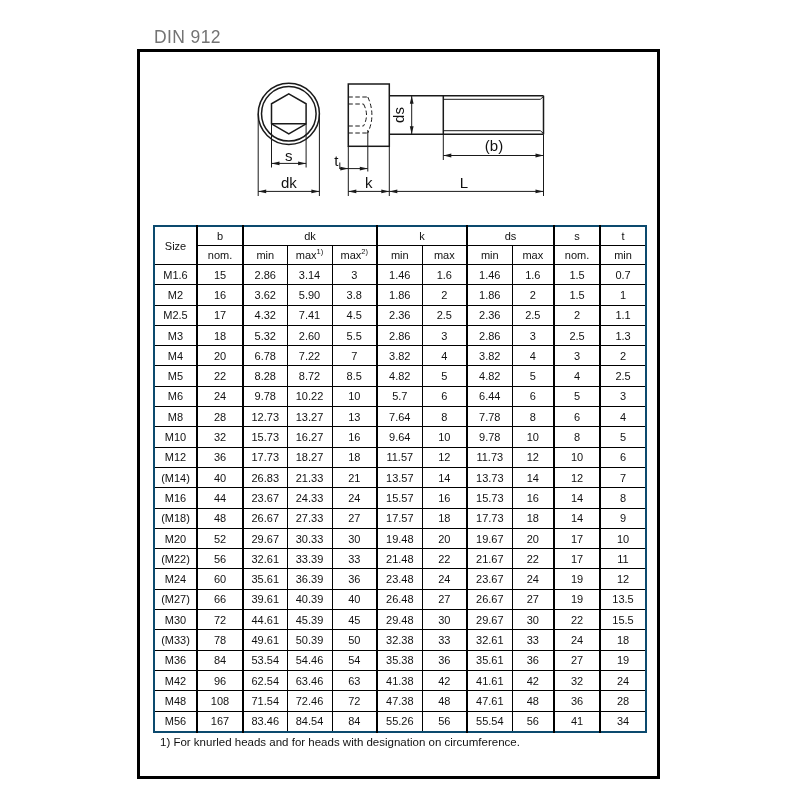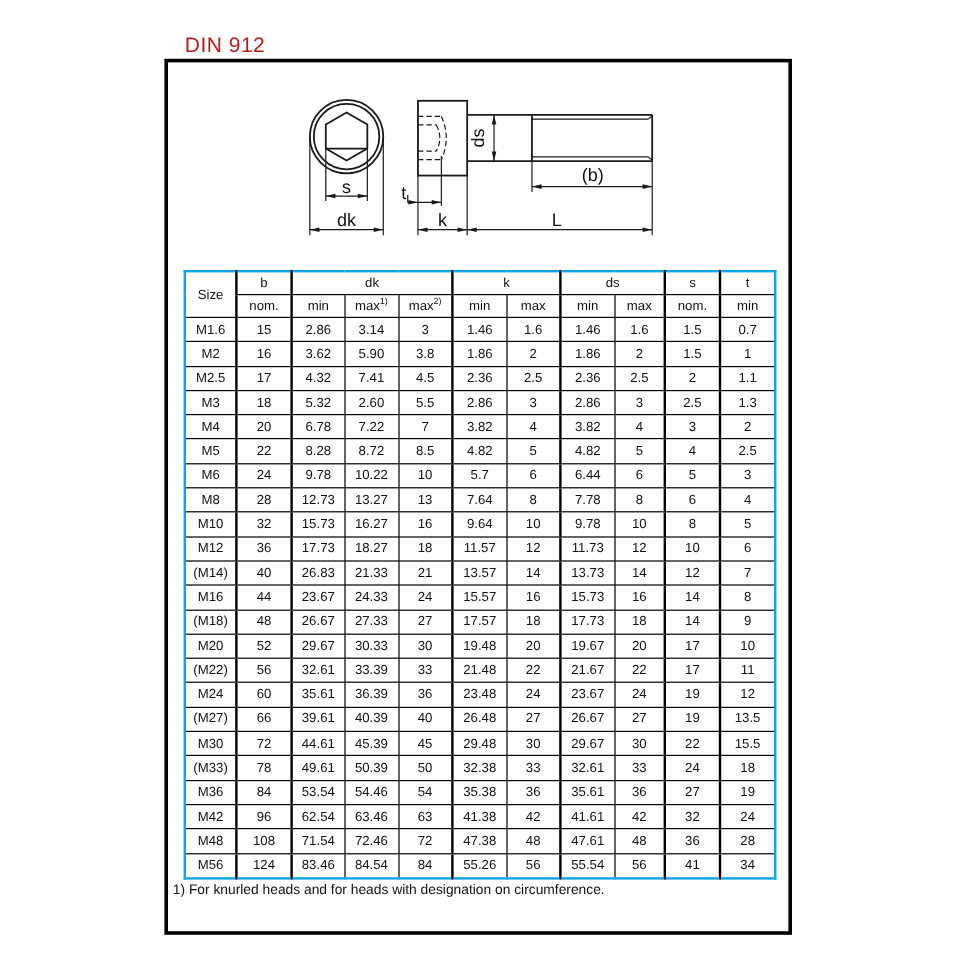--- a/index.html
+++ b/index.html
@@ -1,43 +1,43 @@
 <!DOCTYPE html>
 <html><head>
 <meta charset="utf-8">
 <style>
   html,body{margin:0;padding:0;background:#ffffff;}
   .sheet{position:relative;width:800px;height:800px;background:#ffffff;overflow:hidden;
          font-family:"Liberation Sans", sans-serif;color:#000;}
-  .doc-title{position:absolute;left:154px;top:27px;font-size:17.5px;letter-spacing:.4px;color:#b91c1c;}
+  .doc-title{position:absolute;left:154px;top:27px;font-size:17.5px;letter-spacing:.4px;color:#737373;}
   .frame{position:absolute;left:137px;top:49px;width:523px;height:730px;
          border:3px solid #000;box-sizing:border-box;}
   svg.drawing{position:absolute;left:0;top:0;}
   svg .obj{fill:none;stroke:#1a1a1a;stroke-width:1.5;}
   svg .thin{fill:none;stroke:#1a1a1a;stroke-width:1;}
   svg .dash{fill:none;stroke:#1a1a1a;stroke-width:1;stroke-dasharray:4.5 2.5;}
   svg .arr{fill:#1a1a1a;stroke:none;}
   svg text{fill:#111;font-family:"Liberation Sans", sans-serif;font-size:15px;}
   table.spec{position:absolute;left:153px;top:225px;width:492px;border-collapse:collapse;
              table-layout:fixed;font-size:11px;color:#111;}
   table.spec th, table.spec td{border:1px solid #000;text-align:center;vertical-align:middle;
              font-weight:normal;padding:0;line-height:12px;}
-  table.spec{border:2px solid #0ea5e9;padding-left:48px;}
+  table.spec{border:2px solid #0c4a6e;padding-left:48px;}
   table.spec thead th{height:18px;}
   table.spec tbody td{height:19.3px;}
   table.spec .gl{border-left:2px solid #000;}
   table.spec tbody td:nth-child(2),
   table.spec tbody td:nth-child(3),
   table.spec tbody td:nth-child(6),
   table.spec tbody td:nth-child(8),
   table.spec tbody td:nth-child(10),
   table.spec tbody td:nth-child(11){border-left:2px solid #000;}
   table.spec sup{font-size:7.5px;line-height:0;vertical-align:super;}
   .footnotes{position:absolute;left:144px;top:736px;font-size:11.5px;color:#111;}
-  .footnotes div{margin:0 0 5px 0;line-height:12px;}
+  .footnotes div{margin:0 0 5px 16px;line-height:12px;}
 </style>
 </head>
 <body>
 
 <div class="sheet">
 
   <div class="doc-title">DIN 912</div>
 
   <div class="frame"></div>
 
@@ -437,21 +437,21 @@
           <td>72</td>
           <td>47.38</td>
           <td>48</td>
           <td>47.61</td>
           <td>48</td>
           <td>36</td>
           <td>28</td>
         </tr>
         <tr>
           <td>M56</td>
-          <td>124</td>
+          <td>167</td>
           <td>83.46</td>
           <td>84.54</td>
           <td>84</td>
           <td>55.26</td>
           <td>56</td>
           <td>55.54</td>
           <td>56</td>
           <td>41</td>
           <td>34</td>
         </tr>

